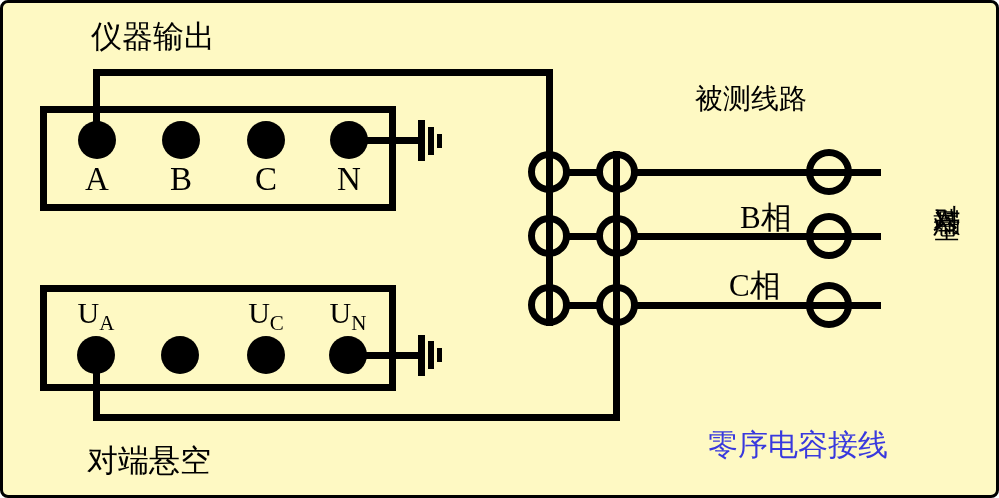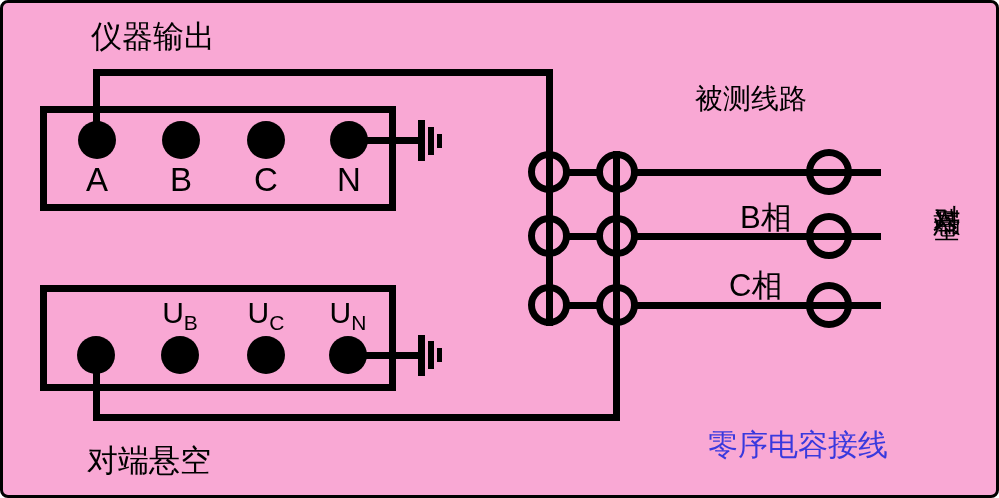--- a/index.html
+++ b/index.html
@@ -1,24 +1,24 @@
 <!DOCTYPE html>
 <html><head>
 <meta charset="utf-8">
 <style>
   html,body { margin:0; padding:0; background:#ffffff; }
   .canvas {
     position:relative;
     width:999px; height:498px;
     box-sizing:border-box;
-    background:#f9a8d4;
+    background:#fef9c3;
     border:3px solid #000;
     border-radius:8px;
     overflow:hidden;
-    font-family:Liberation Sans, sans-serif;
+    font-family:Liberation Serif, serif;
     color:#000;
   }
   .w    { position:absolute; background:#000; }           
   .box  { position:absolute; border:7px solid #000; box-sizing:border-box; background:transparent; }
   .dot  { position:absolute; width:38px; height:38px; border-radius:50%; background:#000; }
   .ring { position:absolute; border:7px solid #000; border-radius:50%; box-sizing:border-box; background:transparent; }
   .ring.pair  { width:42px; height:42px; }
   .ring.phase { width:46px; height:46px; }
   .gbar { position:absolute; background:#000; }           
   .lbl  { position:absolute; white-space:nowrap; }
@@ -83,21 +83,21 @@
 
   <div>
     <div class="gbar" style="left:415px; top:117px; width:7px; height:41px;"></div>
     <div class="gbar" style="left:425px; top:124px; width:6px; height:28px;"></div>
     <div class="gbar" style="left:434px; top:131px; width:5px; height:14px;"></div>
   </div>
 
   <div class="box" style="left:37px; top:282px; width:356px; height:106px;"></div>
   <div class="w" style="left:345px; top:349px; width:73px; height:7px;"></div>
 
-  <div class="lbl t-ulbl" style="left:142px; top:293px;"><span>U</span><sub>B</sub></div>
+  <div class="lbl t-ulbl" style="left:58px; top:293px;"><span>U</span><sub>A</sub></div>
   <div class="lbl t-ulbl" style="left:228px; top:293px;"><span>U</span><sub>C</sub></div>
   <div class="lbl t-ulbl" style="left:310px; top:293px;text-align:center;"><span>U</span><sub>N</sub></div>
 
   <div class="dot" style="left:74px; top:333px;"></div>
   <div class="dot" style="left:158px; top:333px;"></div>
   <div class="dot" style="left:244px; top:333px;"></div>
   <div class="dot" style="left:326px; top:333px;"></div>
 
   <div>
     <div class="gbar" style="left:415px; top:332px; width:7px; height:41px;"></div>

